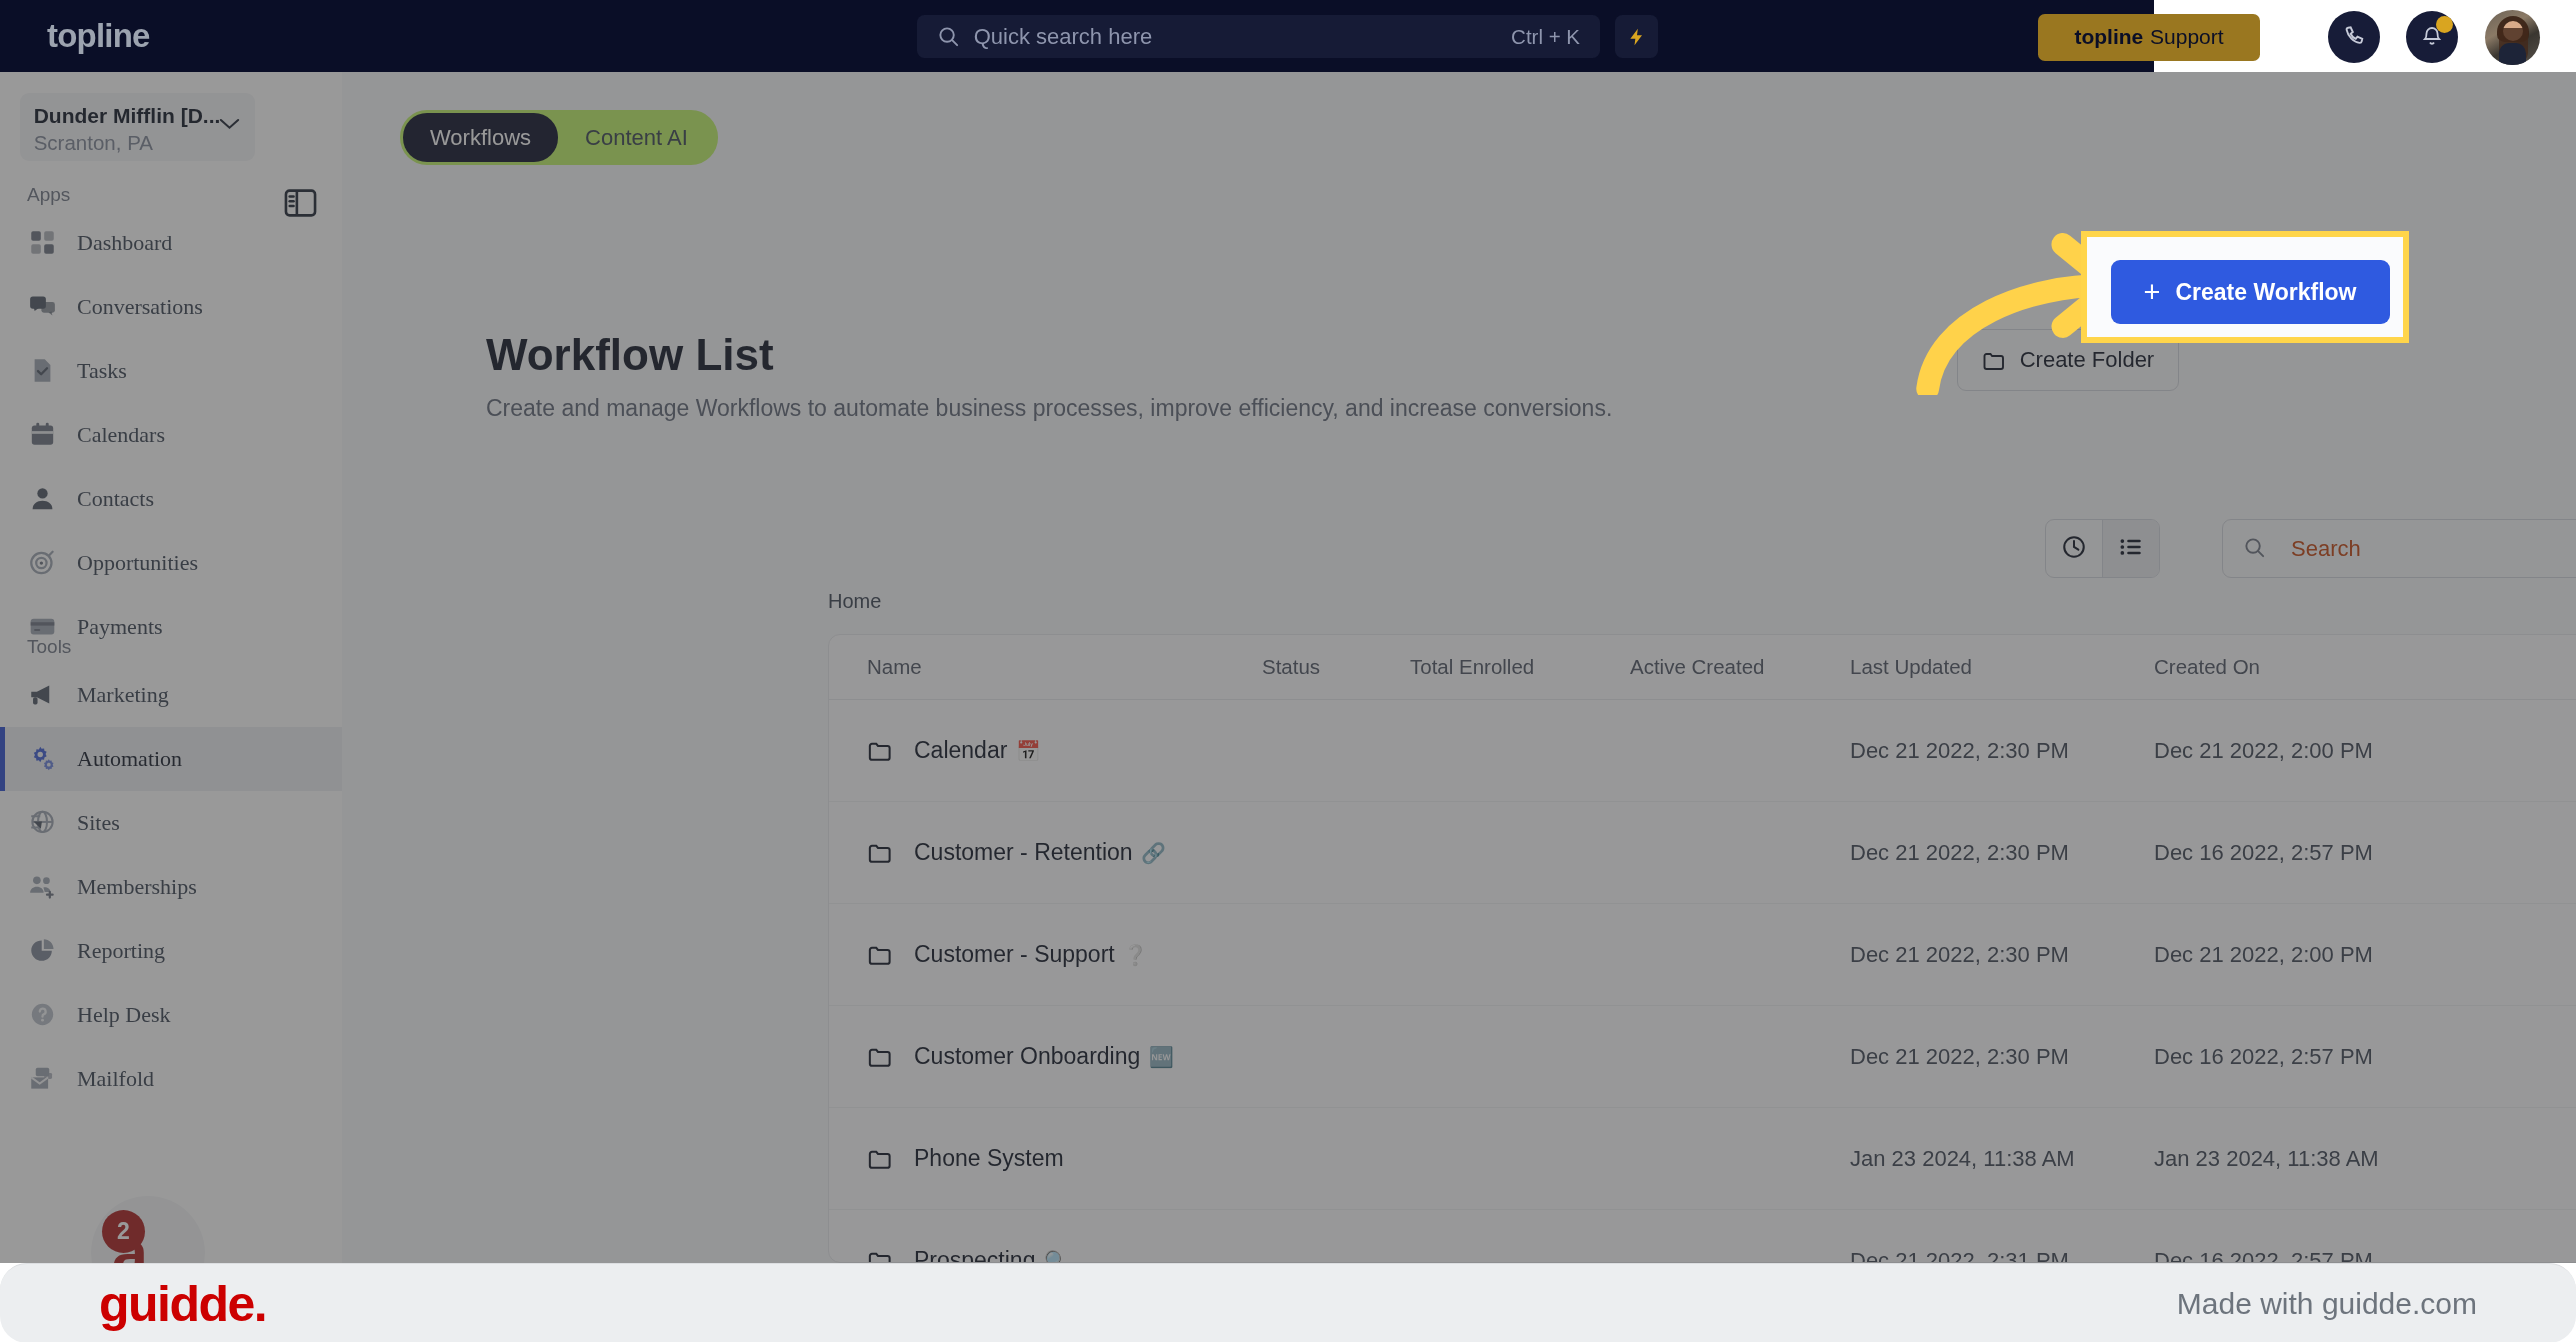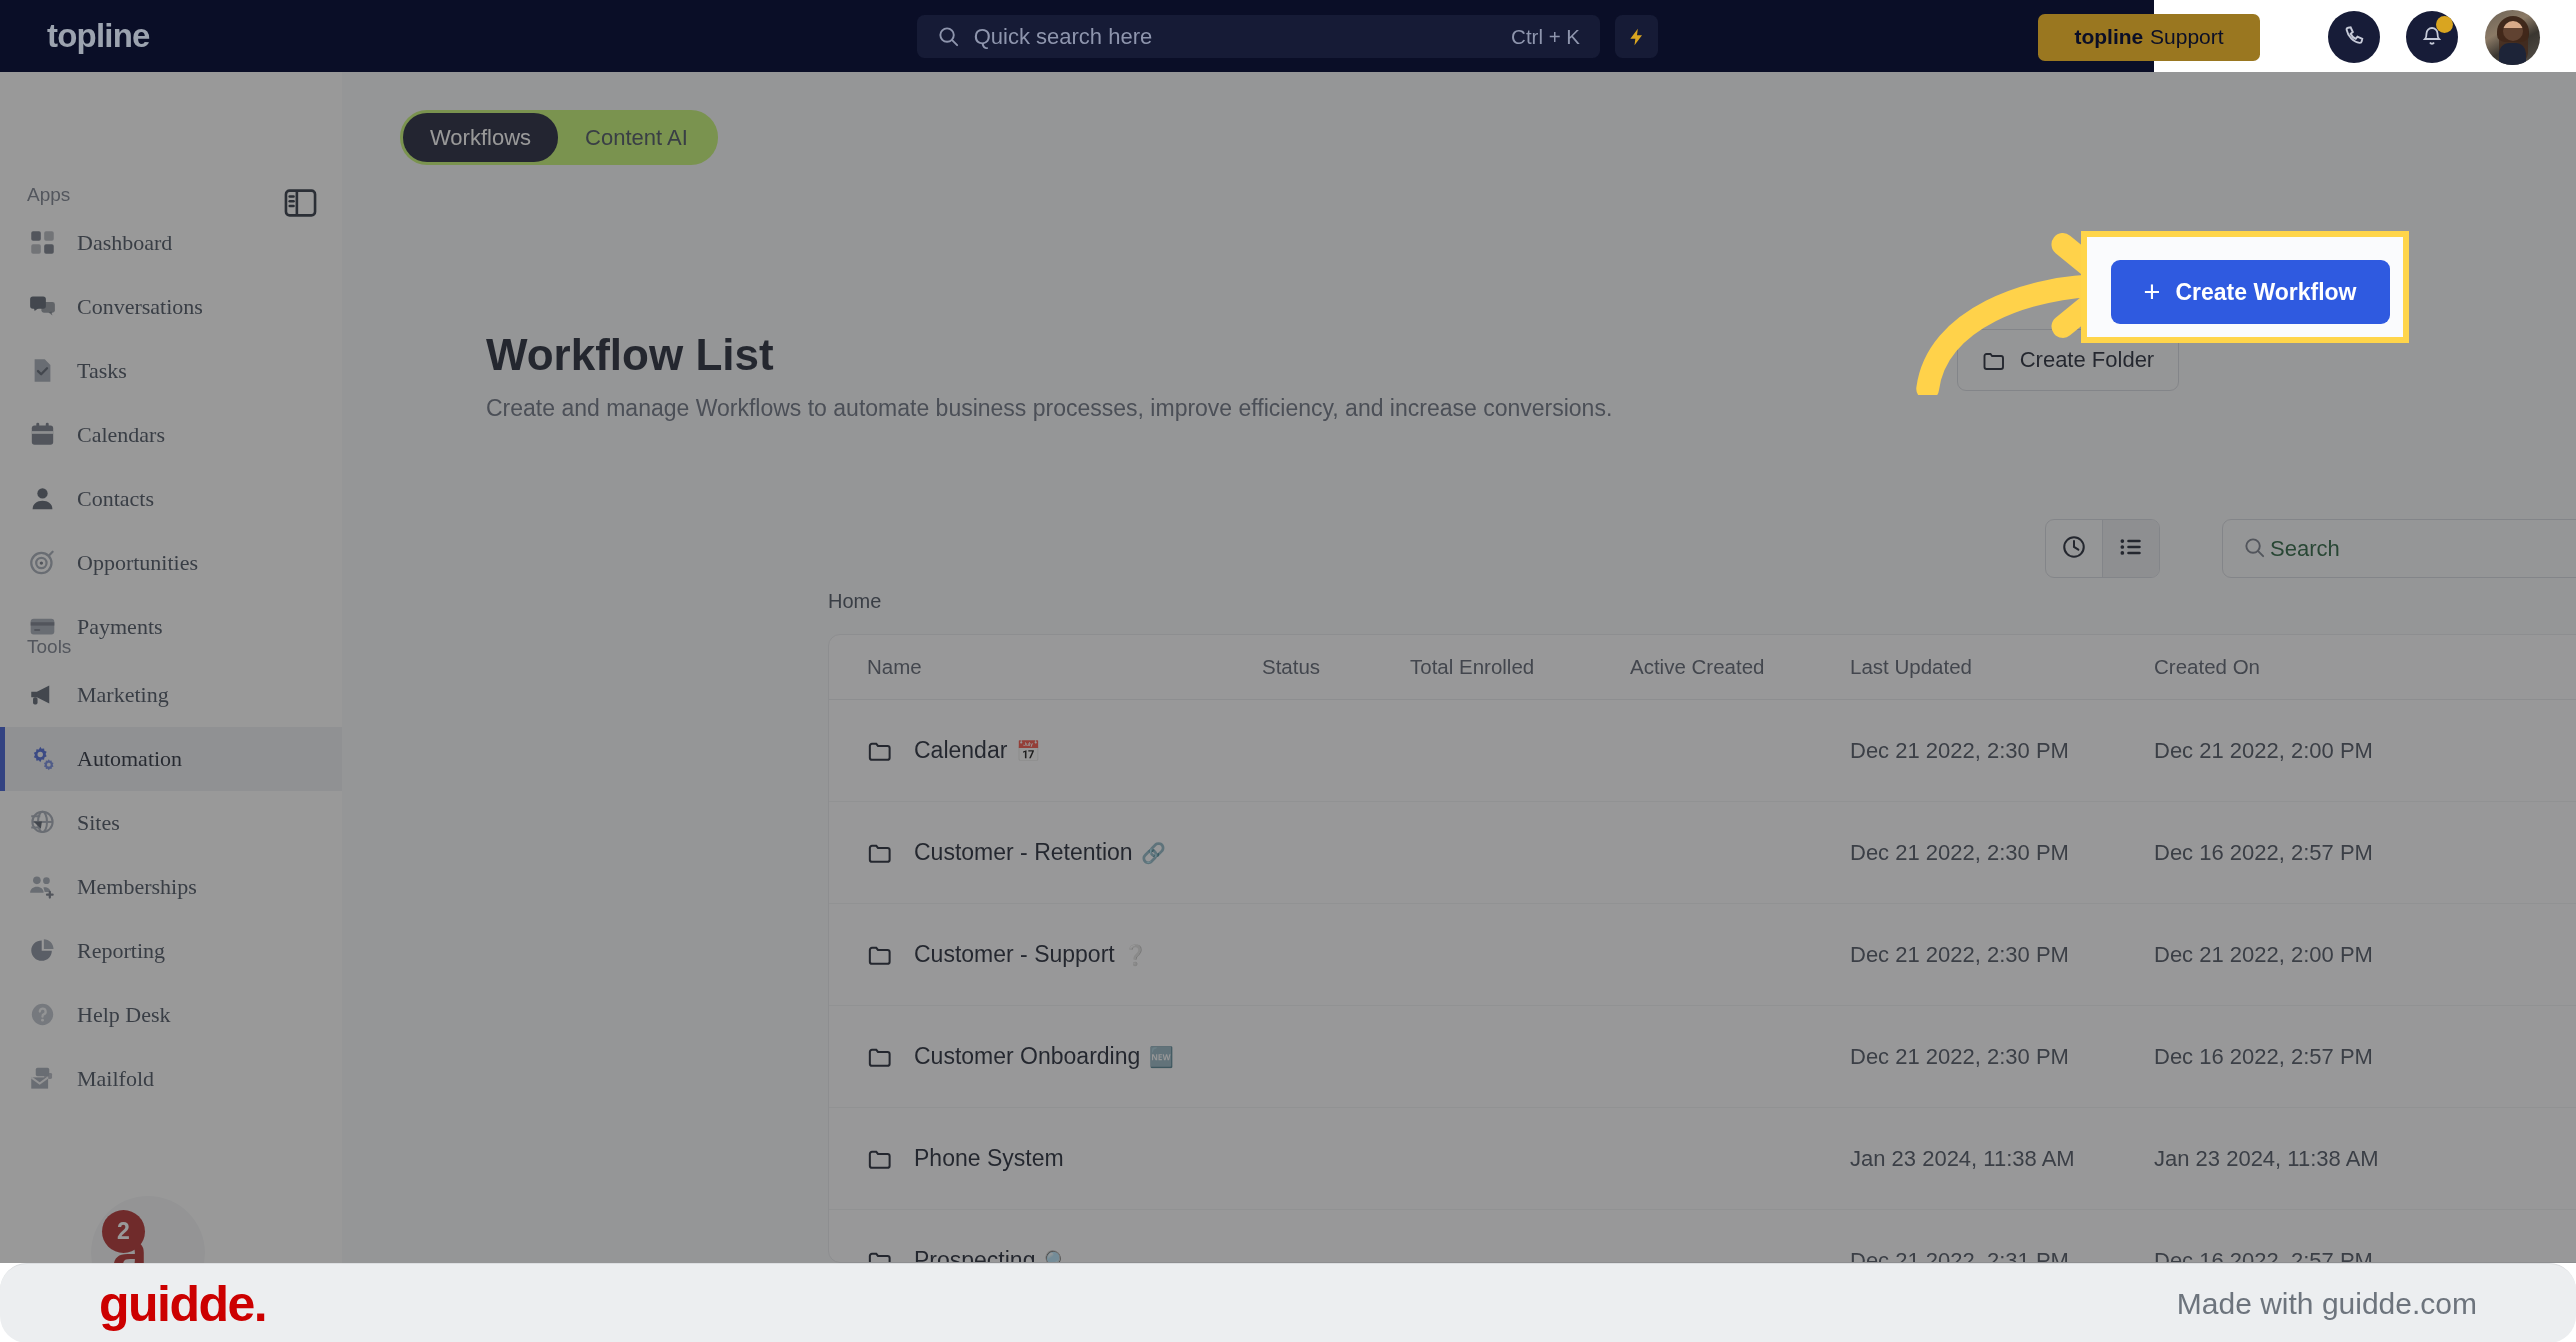--- a/index.html
+++ b/index.html
@@ -200,21 +200,21 @@
   .seg { flex: 1; display: flex; align-items: center; justify-content: center; }
   .seg.on { background: #e8eaef; }
   .seg + .seg { border-left: 1.5px solid #d2d6dd; }
 
   .search-box {
     position: absolute; left: 1880px; top: 447px;
     width: 389px; height: 59px;
     border: 1.5px solid #d2d6dd; border-radius: 9px;
     display: flex; align-items: center; padding: 0 20px;
   }
-  .search-box .sb-ph { font-size: 22px; color: #14532d; margin-left: 4px; }
+  .search-box .sb-ph { font-size: 22px; color: #c2410c; margin-left: 25px; }
 
   .breadcrumb {
     position: absolute; left: 486px; top: 518px;
     font-size: 20px; color: #374151;
   }
 
   
   .table-card {
     position: absolute; left: 486px; top: 562px;
     width: 1944px; height: 629px;
@@ -314,20 +314,29 @@
     <div class="avatar">
       <span class="hair"></span>
       <span class="face"></span>
       <span class="hair2"></span>
       <span class="body"></span>
     </div>
   </div>
 
   <div class="sidebar">
 
+    <div class="loc-switch">
+      <div class="loc-name">Dunder Mifflin [D...</div>
+      <div class="loc-sub">Scranton, PA</div>
+      <span class="loc-chev">
+        <svg width="23" height="13.7" viewBox="0 0 24 14" fill="none" stroke="#1b2231" stroke-width="2.2" stroke-linecap="round">
+            <path d="M3 3l9 8 9-8"></path>
+          </svg>
+      </span>
+    </div>
 
     <div class="panel-toggle">
       <svg width="35" height="32" viewBox="0 0 24 22" fill="none" stroke="#1b2231" stroke-width="1.8">
         <rect x="2" y="2.5" width="20" height="17" rx="2.5"></rect>
         <line x1="9.5" y1="2.5" x2="9.5" y2="19.5"></line>
         <line x1="4.6" y1="6.5" x2="7.2" y2="6.5" stroke-linecap="round"></line>
         <line x1="4.6" y1="9.8" x2="7.2" y2="9.8" stroke-linecap="round"></line>
         <line x1="4.6" y1="13.1" x2="7.2" y2="13.1" stroke-linecap="round"></line>
       </svg>
     </div>

